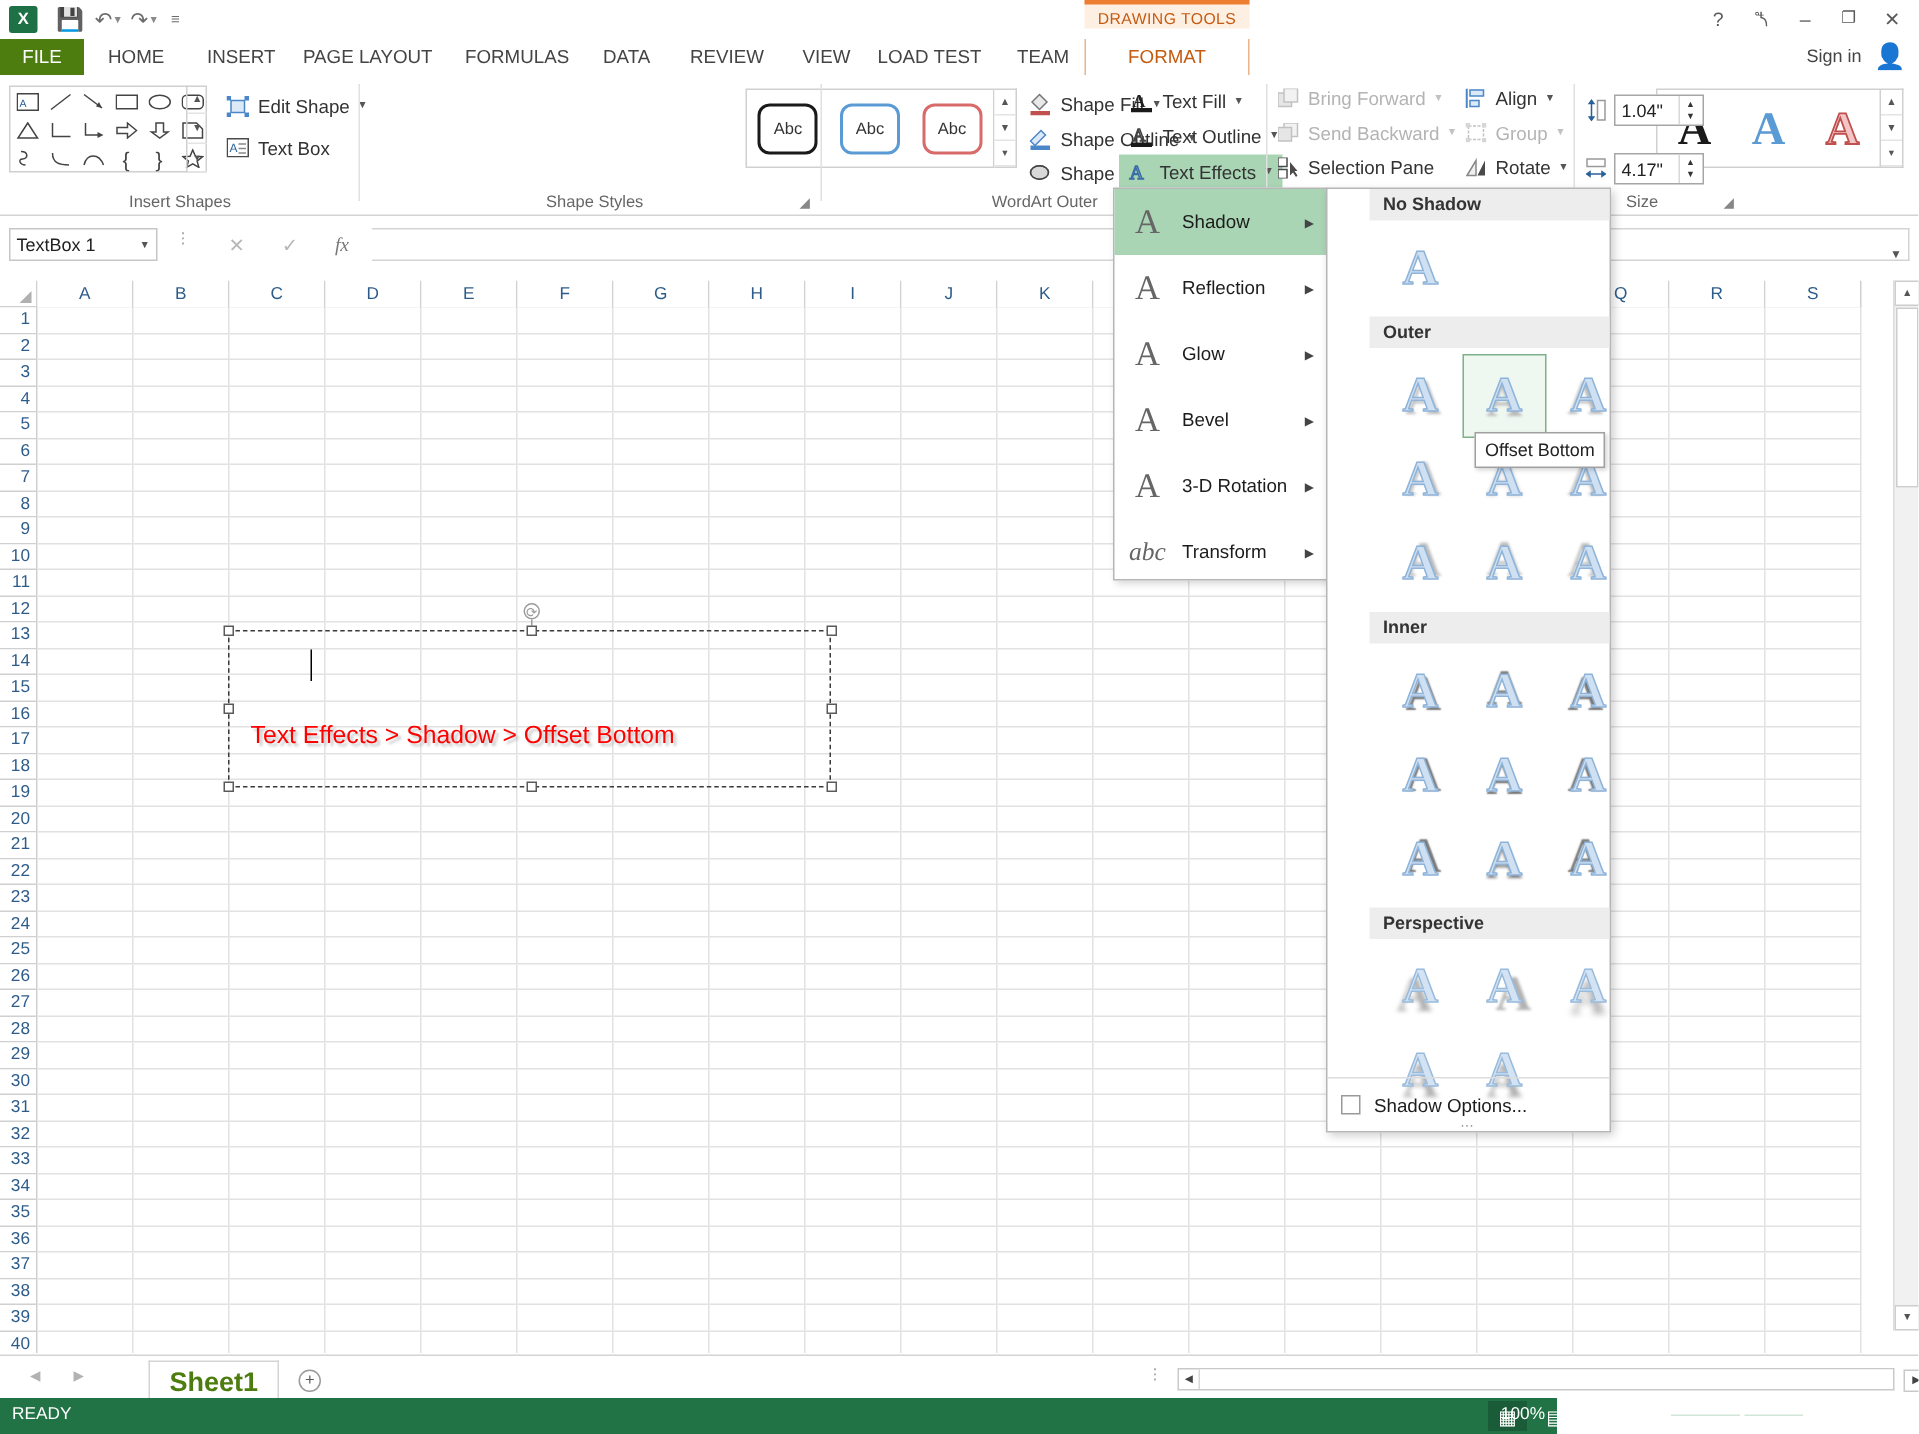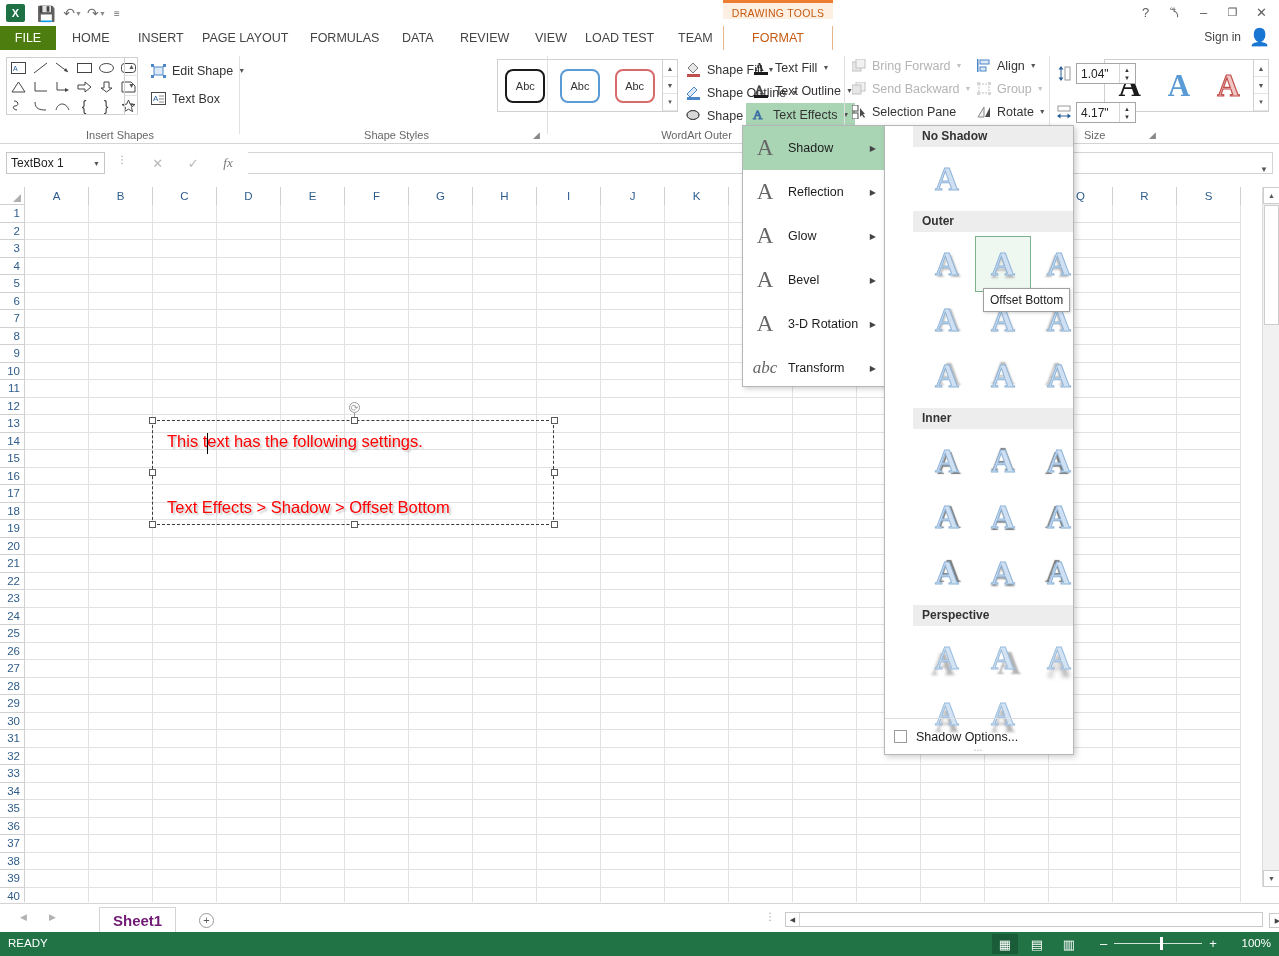--- a/index.html
+++ b/index.html
@@ -188,34 +188,34 @@
              background:#fff; border:1px solid #a0a0a0; font-size:12px; color:#222;
              padding:0 6px; line-height:23px; box-shadow:1px 1px 3px rgba(0,0,0,.18); }
 
   
   .sheetbar { position:absolute; left:0; top:903px; width:1279px; height:29px;
               background:#fff; border-top:1px solid #d4d4d4; }
   .nav-arrows { position:absolute; left:20px; top:8px; display:flex; gap:22px;
                 font-size:9px; color:#b2b2b2; }
   .sheet-tab { position:absolute; left:99px; top:3px; height:26px; padding:0 13px;
                border:1px solid #d4d4d4; border-bottom:0; background:#fff;
-               font-size:15px; font-weight:bold; color:#701a75; line-height:26px; }
+               font-size:18px; font-weight:bold; color:#4d7c0f; line-height:26px; }
   .add-sheet { position:absolute; left:199px; top:9px; width:15px; height:15px;
                border:1px solid #9a9a9a; border-radius:50%; color:#5a5a5a;
                font-size:11px; text-align:center; line-height:13px; }
   .sb-dots { position:absolute; left:765px; top:10px; font-size:10px; color:#9a9a9a; line-height:5px; }
   .hscroll { position:absolute; left:785px; top:8px; width:478px; height:15px;
              border:1px solid #c9c9c9; background:#fff; display:flex; }
   .hs-left { width:14px; border-right:1px solid #d8d8d8; font-size:7px; color:#444;
              text-align:center; line-height:13px; }
   .hs-thumb { flex:1; background:#fff; }
   .hs-right { position:absolute; right:-24px; top:0; width:17px; height:15px;
               border:1px solid #c9c9c9; background:#fff; font-size:7px;
               color:#444; text-align:center; line-height:13px; }
-  .statusbar { position:absolute; left:0; top:932px; width:1279px; height:24px;
+  .statusbar { position:absolute; left:0; top:932px; width:1038px; height:24px;
                background:#217346; color:#fff; }
   .st-ready { position:absolute; left:8px; top:5px; font-size:11.5px; }
   .st-views { position:absolute; left:992px; top:2px; display:flex; gap:6px; }
   .st-view { width:26px; height:20px; display:flex; align-items:center;
              justify-content:center; font-size:13px; color:#fff; }
   .st-view.active { background:#1a5c37; }
   .zoomctl { position:absolute; left:1100px; top:4px; display:flex;
              align-items:center; gap:7px; font-size:13px; color:#fff; }
   .zslider { width:88px; height:1px; background:#cfe6d8; position:relative; }
   .zthumb { position:absolute; left:46px; top:-6px; width:3px; height:13px; background:#fff; }
@@ -1513,21 +1513,20 @@
           <div class="cell"></div>
           <div class="cell"></div>
           <div class="cell"></div>
         </div>
       </div>
 
     <div class="rot-handle">⟳</div>
     <div class="rot-stem"></div>
     <div class="shape">
       <div class="shape-txt">
-        <div>This text has the following settings.</div>
         <div class="l2">Text Effects &gt; Shadow &gt; Offset Bottom</div>
       </div>
     </div>
     <div class="caret-bar"></div>
     <div class="handle" style="left:149px;top:230px"></div>
     <div class="handle" style="left:351px;top:230px"></div>
     <div class="handle" style="left:551px;top:230px"></div>
     <div class="handle" style="left:149px;top:282px"></div>
     <div class="handle" style="left:551px;top:282px"></div>
     <div class="handle" style="left:149px;top:334px"></div>

